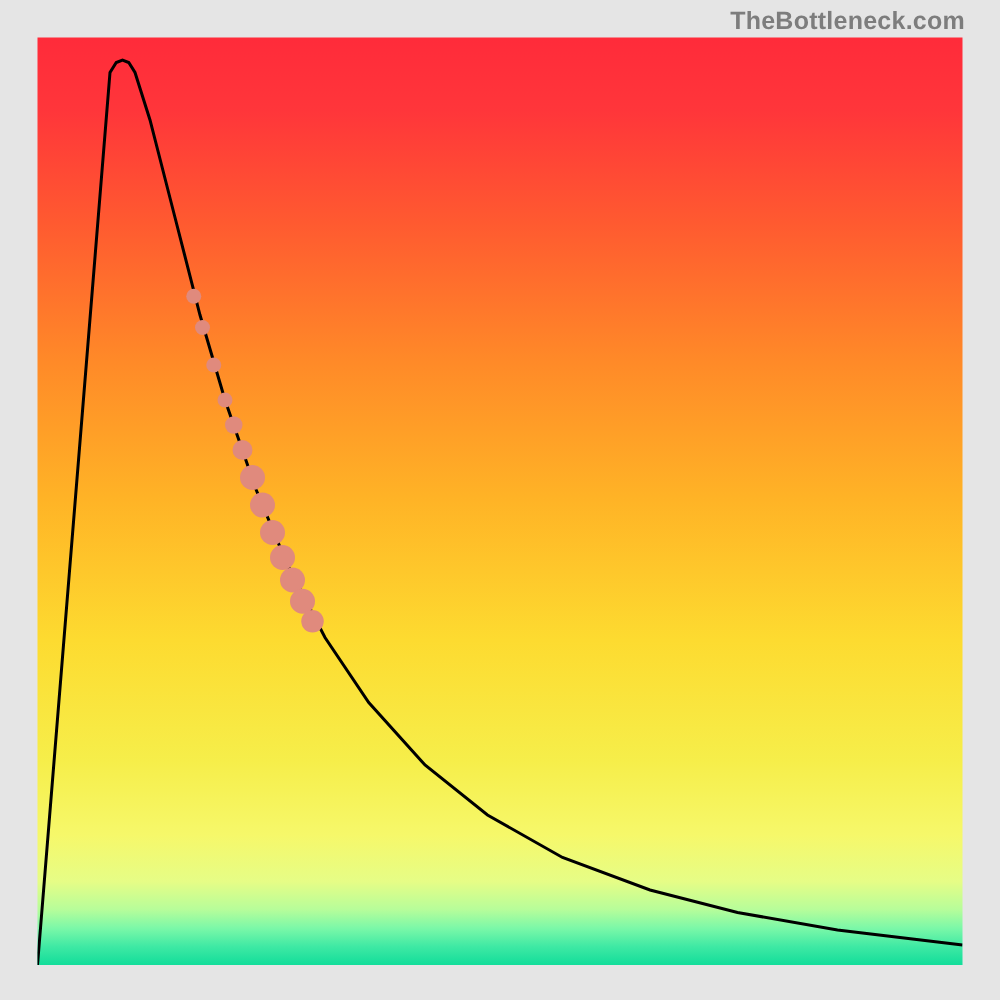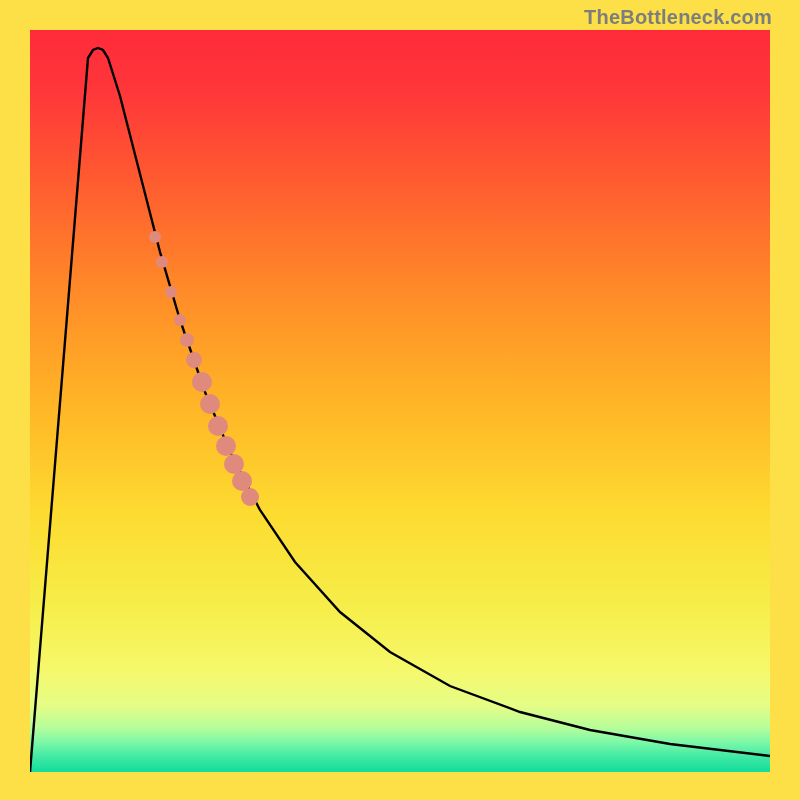--- a/index.html
+++ b/index.html
@@ -7,21 +7,21 @@
     padding: 0;
     width: 800px;
     height: 800px;
     background: #000;
     overflow: hidden;
   }
   .frame {
     position: relative;
     width: 800px;
     height: 800px;
-    background: #fde047;
+    background: #e5e5e5;
   }
   .plot-area {
     position: absolute;
     left: 30px;
     top: 30px;
     width: 740px;
     height: 742px;
     background: linear-gradient(to bottom,
       #ff2b3a 0%,
       #ff363a 8%,

